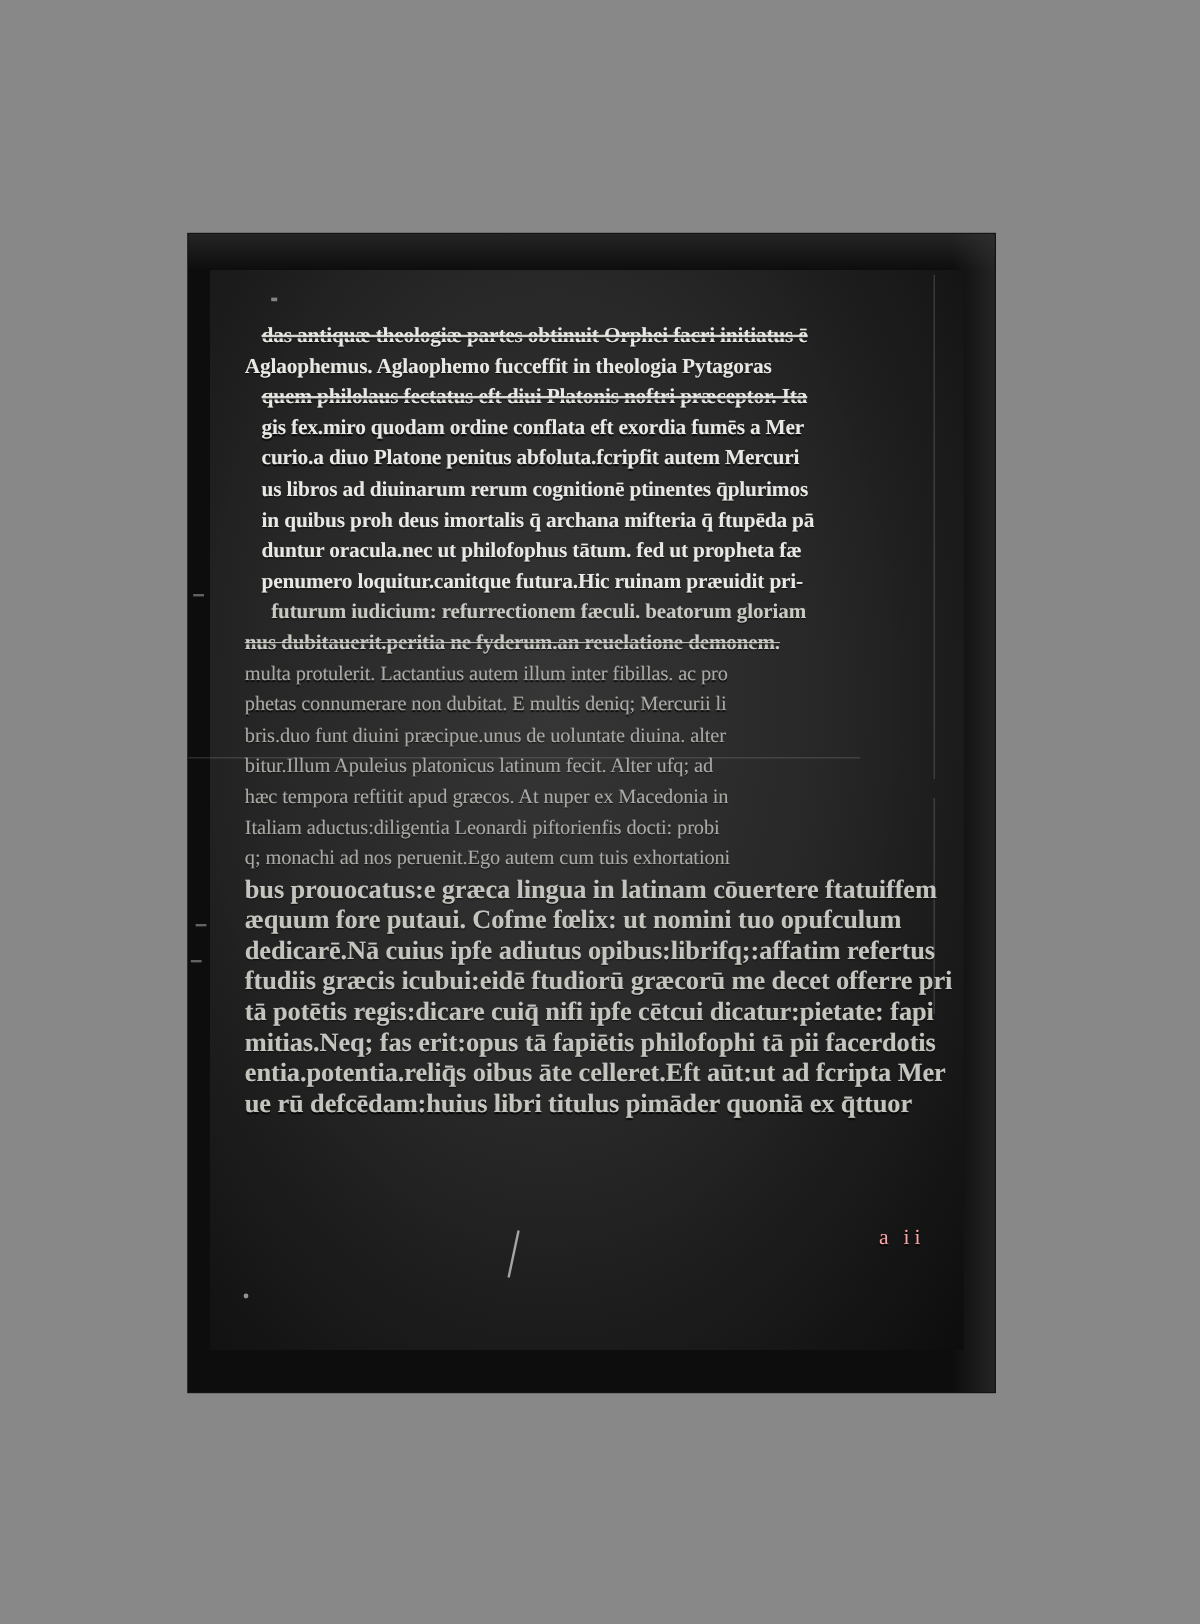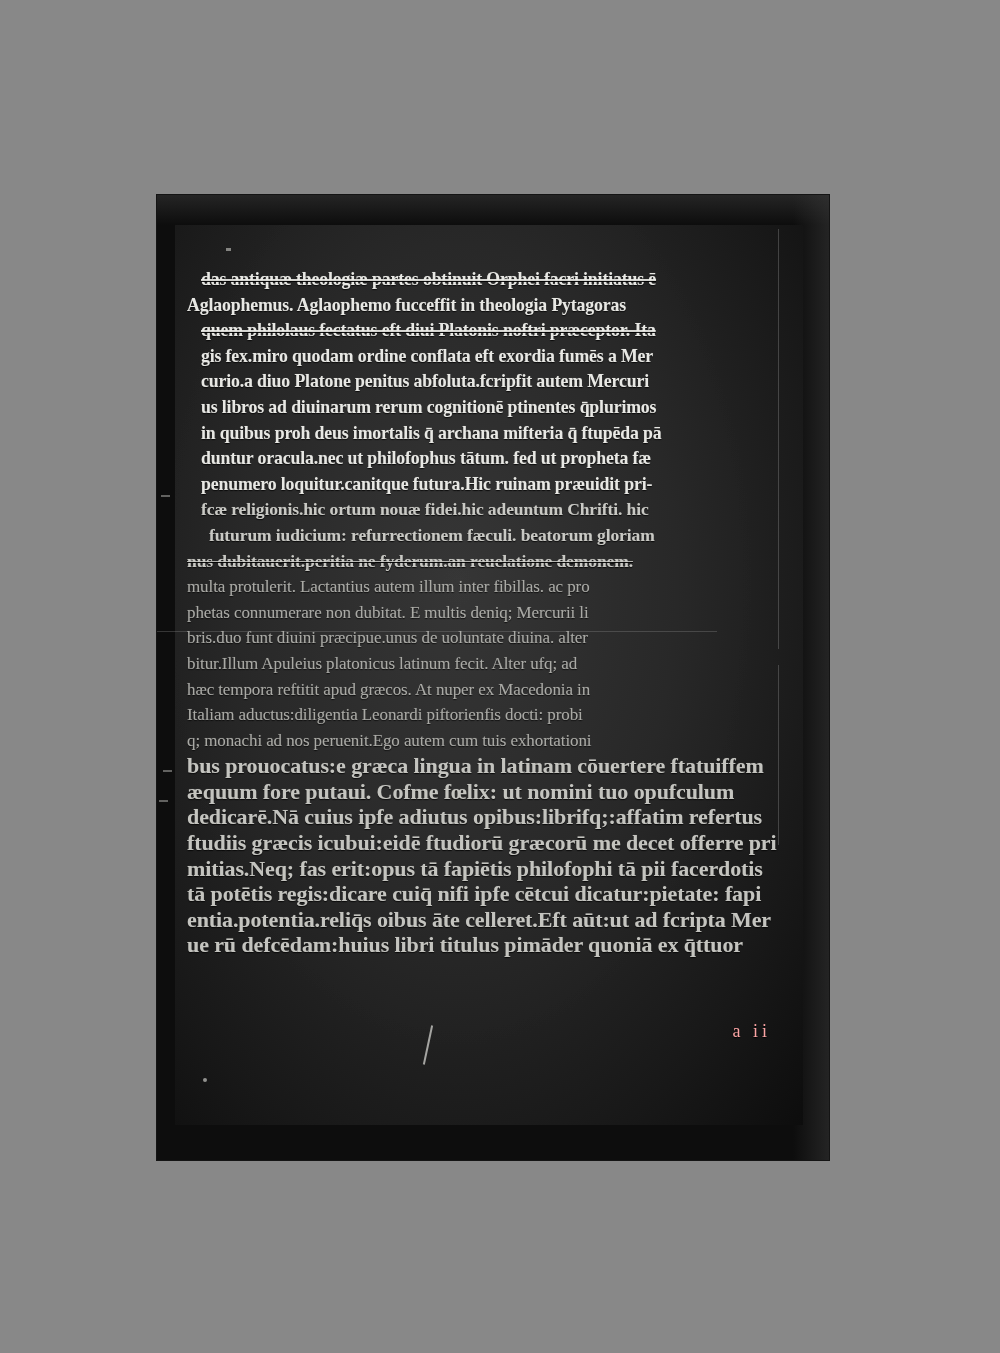--- a/index.html
+++ b/index.html
@@ -86,20 +86,21 @@
   .line {
     color: #d6d6d2;
     font-size: 17.4px;
     line-height: 25.6px;
     letter-spacing: -0.1px;
     white-space: nowrap;
     text-shadow:
       0 0 1px rgba(255,255,255,0.25),
       0 1px 1px rgba(0,0,0,0.9);
     font-family: "Liberation Serif", serif;
+    margin-left: 17px;
   }
 
   
   .block-heavy .line {
     color: #e8e8e4;
     font-weight: 700;
     font-size: 17.8px;
     letter-spacing: -0.15px;
   }
   .block-heavy .line.struck {
@@ -210,42 +211,41 @@
         <div class="line struck indent-1">quem philolaus fectatus eft diui Platonis noftri præceptor. Ita</div>
         <div class="line indent-1">gis fex.miro quodam ordine conflata eft exordia fumēs a Mer</div>
         <div class="line indent-1">curio.a diuo Platone penitus abfoluta.fcripfit autem Mercuri</div>
         <div class="line indent-1">us libros ad diuinarum rerum cognitionē ptinentes q̄plurimos</div>
         <div class="line indent-1">in quibus proh deus imortalis q̄ archana mifteria q̄ ftupēda pā</div>
         <div class="line indent-1">duntur oracula.nec ut philofophus tātum. fed ut propheta fæ</div>
         <div class="line indent-1">penumero loquitur.canitque futura.Hic ruinam præuidit pri-</div>
       </div>
 
       <div class="block-mid">
-        <div class="line indent-1">fcæ religionis.hic ortum nouæ fidei.hic adeuntum Chrifti. hic</div>
         <div class="line indent-2">futurum iudicium: refurrectionem fæculi. beatorum gloriam</div>
         <div class="line struck">nus dubitauerit.peritia ne fyderum.an reuelatione demonem.</div>
       </div>
 
       <div class="block-faded">
         <div class="line">multa protulerit. Lactantius autem illum inter fibillas. ac pro</div>
         <div class="line">phetas connumerare non dubitat. E multis deniq; Mercurii li</div>
         <div class="line">bris.duo funt diuini præcipue.unus de uoluntate diuina. alter</div>
         <div class="line">bitur.Illum Apuleius platonicus latinum fecit. Alter ufq; ad</div>
         <div class="line">hæc tempora reftitit apud græcos. At nuper ex Macedonia in</div>
         <div class="line">Italiam aductus:diligentia Leonardi piftorienfis docti: probi</div>
         <div class="line">q; monachi ad nos peruenit.Ego autem cum tuis exhortationi</div>
       </div>
 
       <div class="block-lower">
         <div class="line">bus prouocatus:e græca lingua in latinam cōuertere ftatuiffem</div>
         <div class="line">æquum fore putaui. Cofme fœlix: ut nomini tuo opufculum</div>
         <div class="line">dedicarē.Nā cuius ipfe adiutus opibus:librifq;:affatim refertus</div>
         <div class="line">ftudiis græcis icubui:eidē ftudiorū græcorū me decet offerre pri</div>
+        <div class="line">tā potētis regis:dicare cuiq̄ nifi ipfe cētcui dicatur:pietate: fapi</div>
         <div class="line">mitias.Neq; fas erit:opus tā fapiētis philofophi tā pii facerdotis</div>
-        <div class="line">tā potētis regis:dicare cuiq̄ nifi ipfe cētcui dicatur:pietate: fapi</div>
         <div class="line">entia.potentia.reliq̄s oibus āte celleret.Eft aūt:ut ad fcripta Mer</div>
         <div class="line">ue rū defcēdam:huius libri titulus pimāder quoniā ex q̄ttuor</div>
       </div>
 
     </div>
 
     <div id="signature-mark">a ii</div>
 
     <div class="scratch" id="scratch-diagonal"></div>
     <div class="scratch" id="scratch-dot-left"></div>

